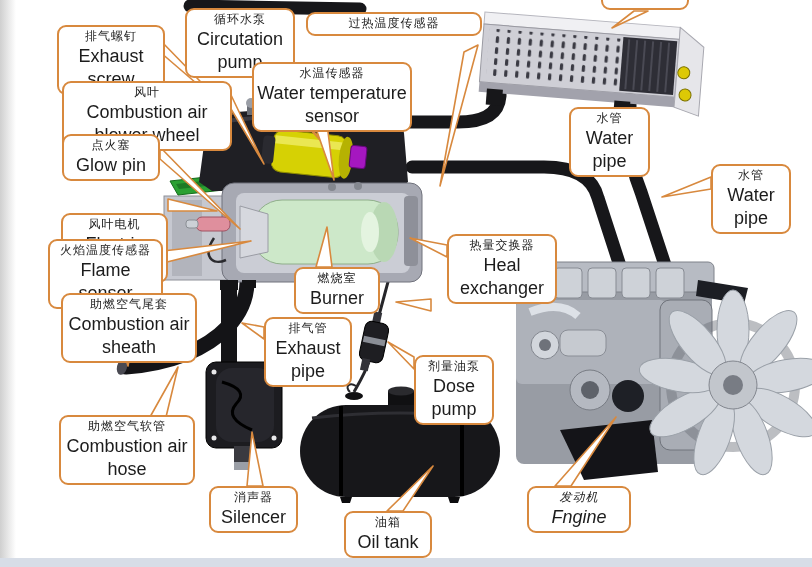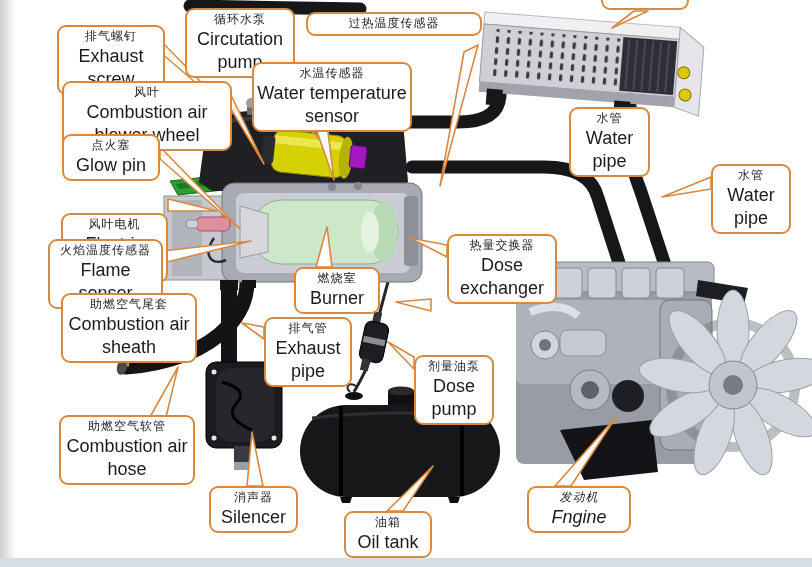--- a/index.html
+++ b/index.html
@@ -252,21 +252,21 @@
 <div class="callout" style="left:294px;top:267px;width:86px;">
   <span class="zh">燃烧室</span>
   <span class="en">Burner</span>
 </div>
 <div class="callout" style="left:264px;top:317px;width:88px;">
   <span class="zh">排气管</span>
   <span class="en">Exhaust pipe</span>
 </div>
 <div class="callout" style="left:447px;top:234px;width:110px;">
   <span class="zh">热量交换器</span>
-  <span class="en">Dose exchanger</span>
+  <span class="en">Heal exchanger</span>
 </div>
 <div class="callout" style="left:414px;top:346px;width:80px;margin-top:9px;">
   <span class="zh">剂量油泵</span>
   <span class="en">Dose pump</span>
 </div>
 <div class="callout" style="left:569px;top:107px;width:81px;">
   <span class="zh">水管</span>
   <span class="en">Water pipe</span>
 </div>
 <div class="callout" style="left:711px;top:164px;width:80px;">

